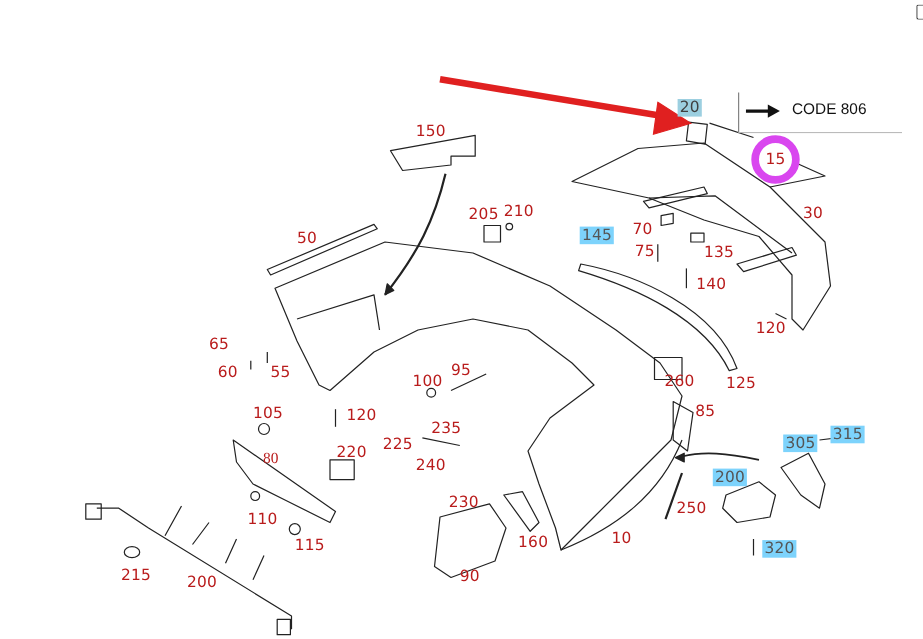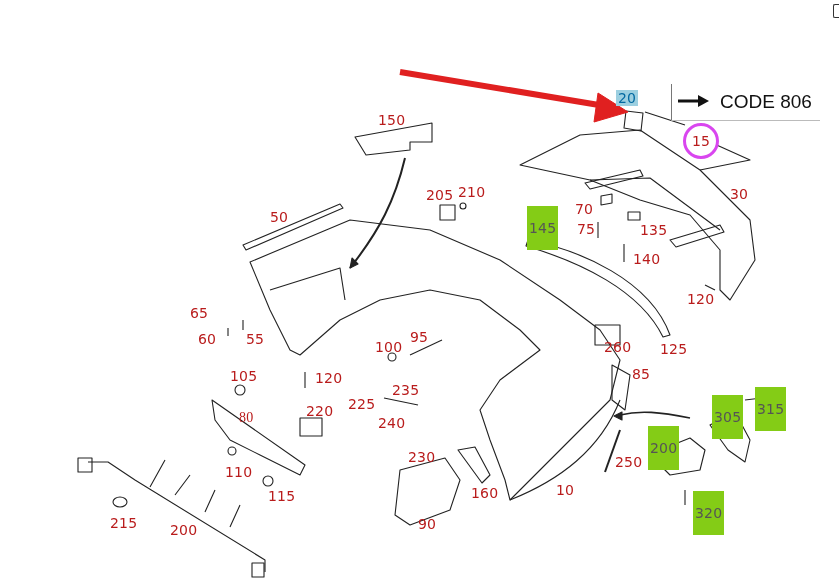--- a/index.html
+++ b/index.html
@@ -1,28 +1,28 @@
 <!DOCTYPE html>
 <html><head>
 <meta charset="utf-8">
 <style>
   html, body { margin: 0; padding: 0; background: #ffffff; }
   body { width: 839px; height: 581px; position: relative; overflow: hidden;
          font-family: "DejaVu Sans", sans-serif; }
   #canvas { position: absolute; left: 0; top: 0; width: 839px; height: 581px; }
   .lbl { position: absolute; font-size: 14px; color: #b91c1c; line-height: 16px;
          white-space: nowrap; letter-spacing: 0.2px; }
-  .lbl.grey { background: #84cc16; color: #555555; padding: 14px 2px; }
-  .lbl.blue { background: #9ccfe0; color: #0369a1; padding: 0 2px; }
-  .lbl.circled { width: 30px; height: 30px; border: 3px solid #d946ef; border-radius: 50%;
+  .lbl.grey { background: #7dd3fc; color: #555555; padding: 0 2px; }
+  .lbl.blue { background: #9ccfe0; color: #404040; padding: 0 2px; }
+  .lbl.circled { width: 30px; height: 30px; border: 7px solid #d946ef; border-radius: 50%;
                  text-align: center; line-height: 30px; background: #fff; }
   #legend { position: absolute; left: 671px; top: 84px; width: 148px; height: 36px;
             border-left: 1px solid #777; border-bottom: 1px solid #bbb; }
   #legend-arrow { position: absolute; left: 6px; top: 10px; width: 32px; height: 14px; }
-  #legend-text { position: absolute; left: 48px; top: 7px; font-size: 19px; color: #111;
+  #legend-text { position: absolute; left: 48px; top: 7px; font-size: 14px; color: #111;
                  font-family: "Liberation Sans", sans-serif; }
   #corner-icon { position: absolute; left: 833px; top: 4px; width: 6px; height: 12px;
                  border: 1.5px solid #333; border-right: none; border-radius: 2px 0 0 2px; }
 </style>
 </head>
 <body>
 
 <svg id="canvas" viewBox="0 0 839 581" xmlns="http://www.w3.org/2000/svg">
   <g fill="none" stroke="#222" stroke-width="1.1" stroke-linejoin="round">
 

